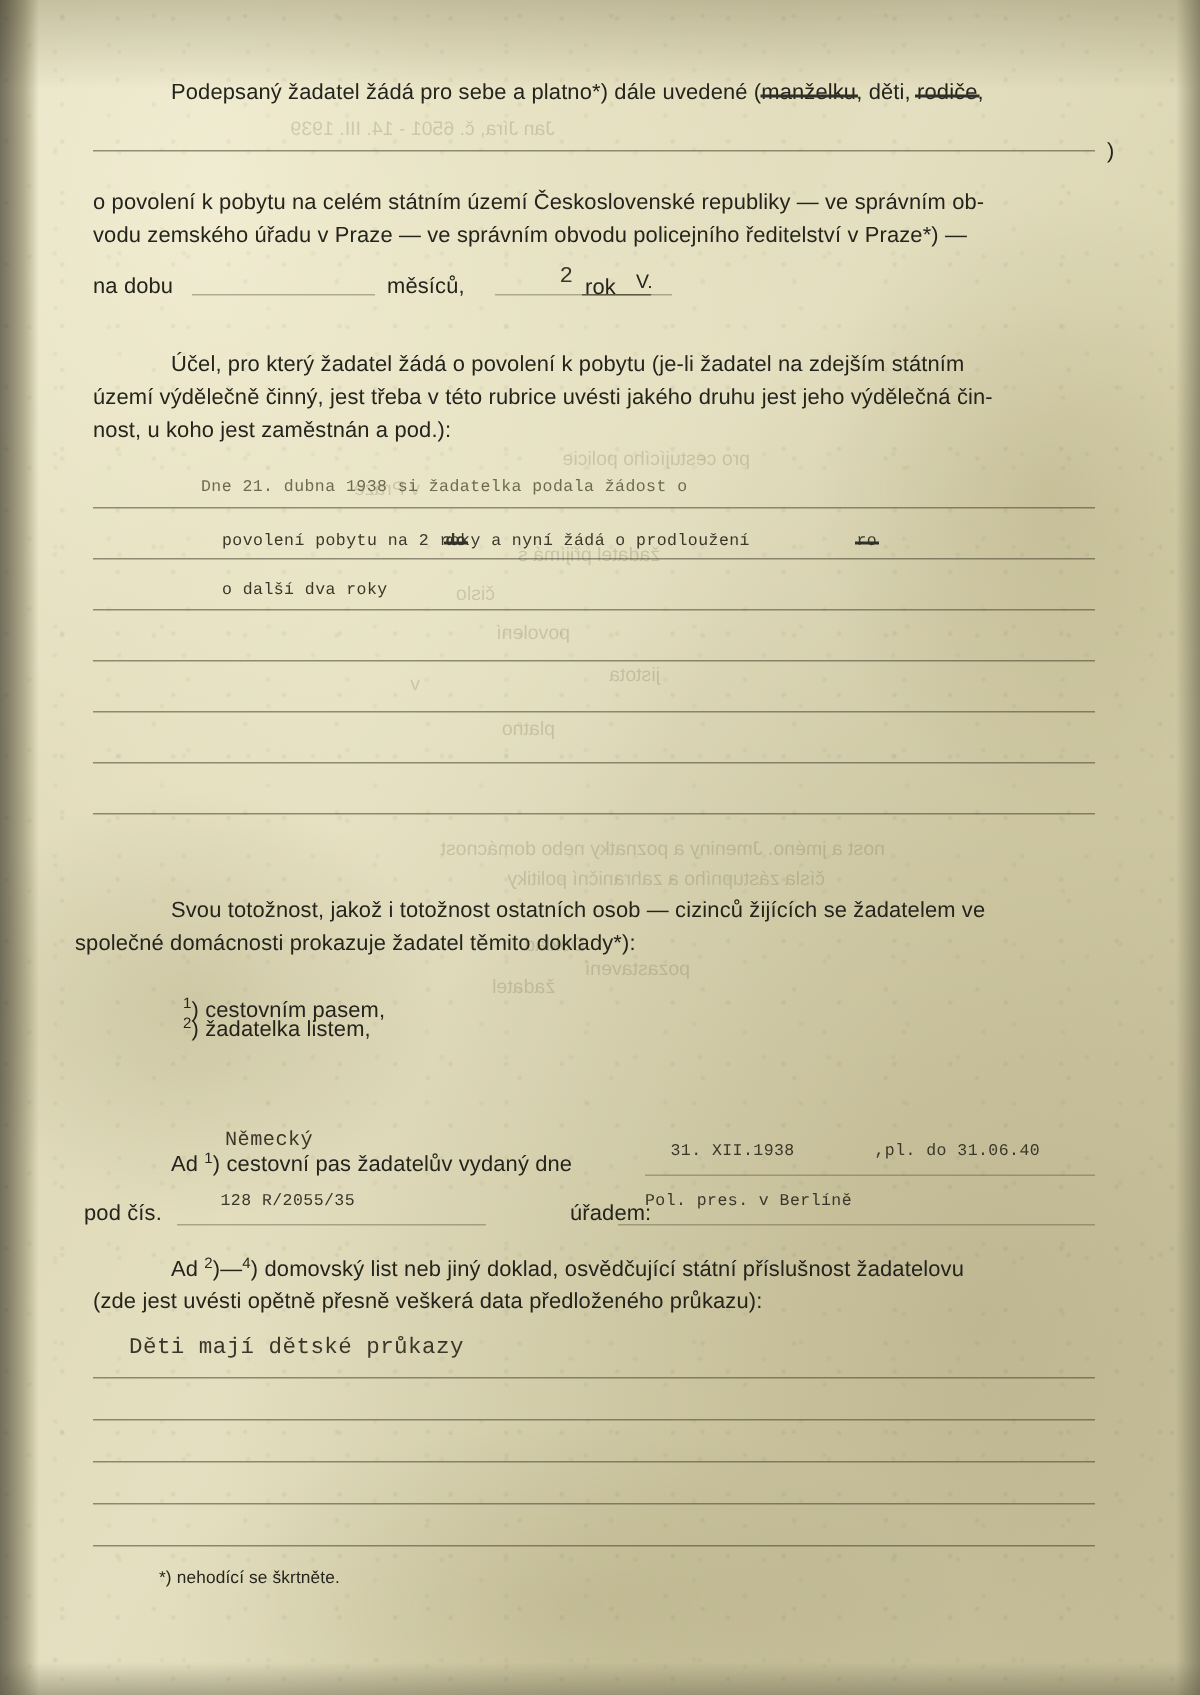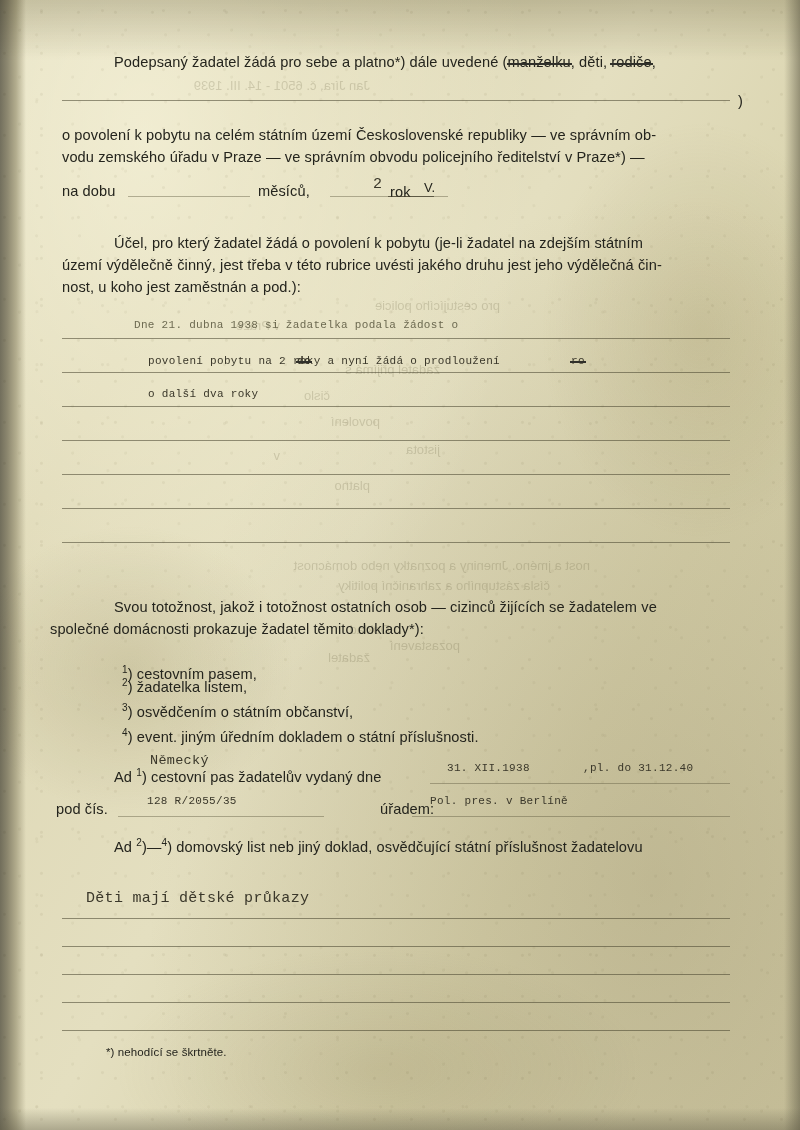--- a/index.html
+++ b/index.html
@@ -211,45 +211,40 @@
 
     <div class="blk printed" style="left:50px; top:618px; width:700px;">společné domácnosti prokazuje žadatel těmito doklady*):</div>
     <div class="blk printed" style="left:114px; top:596px; width:660px;">Svou totožnost, jakož i totožnost ostatních osob  —  cizinců žijících se žadatelem ve</div>
 
     <div class="blk printed" style="left:122px; top:618px;margin-top:44px;">
       <span class="sup">1</span>) <span>cestovním pasem,</span>
     </div>
     <div class="blk printed" style="left:122px; top:675px;">
       <span class="sup">2</span>) <span>žadatelka listem,</span>
     </div>
-    <div class="blk printed" style="left:122px; top:700px;">
-      <span class="sup">3</span>) <span>osvědčením o státním občanství,</span>
-    </div>
-    <div class="blk printed" style="left:122px; top:725px;">
-      <span class="sup">4</span>) <span>event. jiným úředním dokladem o státní příslušnosti.</span>
-    </div>
 
     <div class="blk printed" style="left:114px; top:765px;">
       <span>Ad</span> <span class="sup">1</span><span>) cestovní pas žadatelův vydaný dne</span>
     </div>
     <div class="blk typed" style="left:150px; top:753px; font-size:13.5px;">Německý</div>
     <div class="rule light" style="left:430px; top:783px; width:300px;"></div>
     <div class="blk typed" style="left:447px; top:762px;">31. XII.1938</div>
-    <div class="blk typed" style="left:583px; top:762px;">,pl. do 31.12.40</div>
+    <div class="blk typed" style="left:583px; top:762px;">,pl. do 31.06.40</div>
 
     <div class="blk printed" style="left:56px; top:798px;">pod čís.</div>
     <div class="rule light" style="left:118px; top:816px; width:206px;"></div>
     <div class="blk typed" style="left:147px; top:795px;">128 R/2055/35</div>
     <div class="blk printed" style="left:340px; top:798px;margin-left:40px;">úřadem:</div>
     <div class="rule light" style="left:412px; top:816px; width:318px;"></div>
     <div class="blk typed" style="left:430px; top:795px;">Pol. pres. v Berlíně</div>
 
     <div class="blk printed" style="left:114px; top:835px; width:660px;">
       <span>Ad</span> <span class="sup">2</span><span>)—</span><span class="sup">4</span><span>) domovský list neb jiný doklad, osvědčující státní příslušnost žadatelovu</span>
     </div>
+    <div class="blk printed" style="left:62px; top:857px; width:700px;">(zde jest uvésti opětně přesně veškerá data předloženého průkazu):</div>
 
     <div class="rule" style="left:62px; top:918px; width:668px;"></div>
     <div class="rule" style="left:62px; top:946px; width:668px;"></div>
     <div class="rule" style="left:62px; top:974px; width:668px;"></div>
     <div class="rule" style="left:62px; top:1002px; width:668px;"></div>
     <div class="rule" style="left:62px; top:1030px; width:668px;"></div>
 
     <div class="blk typed" style="left:86px; top:890px; font-size:15px;">Děti mají dětské průkazy</div>
 
     <div class="blk printed note-small" style="left:106px; top:1044px;">*)  nehodící se škrtněte.</div>

